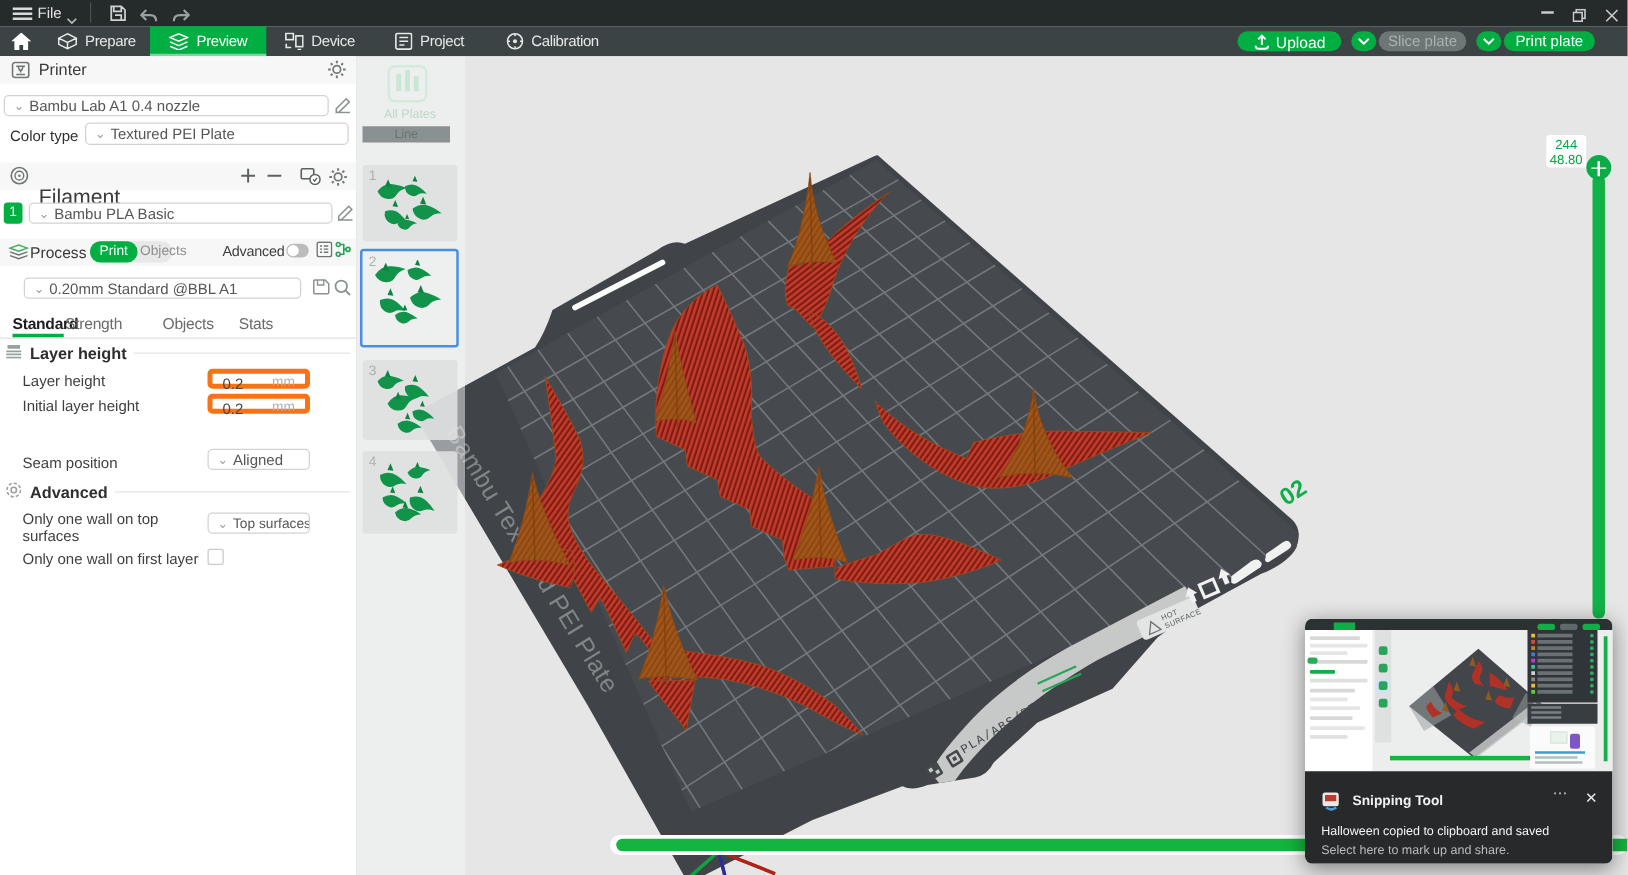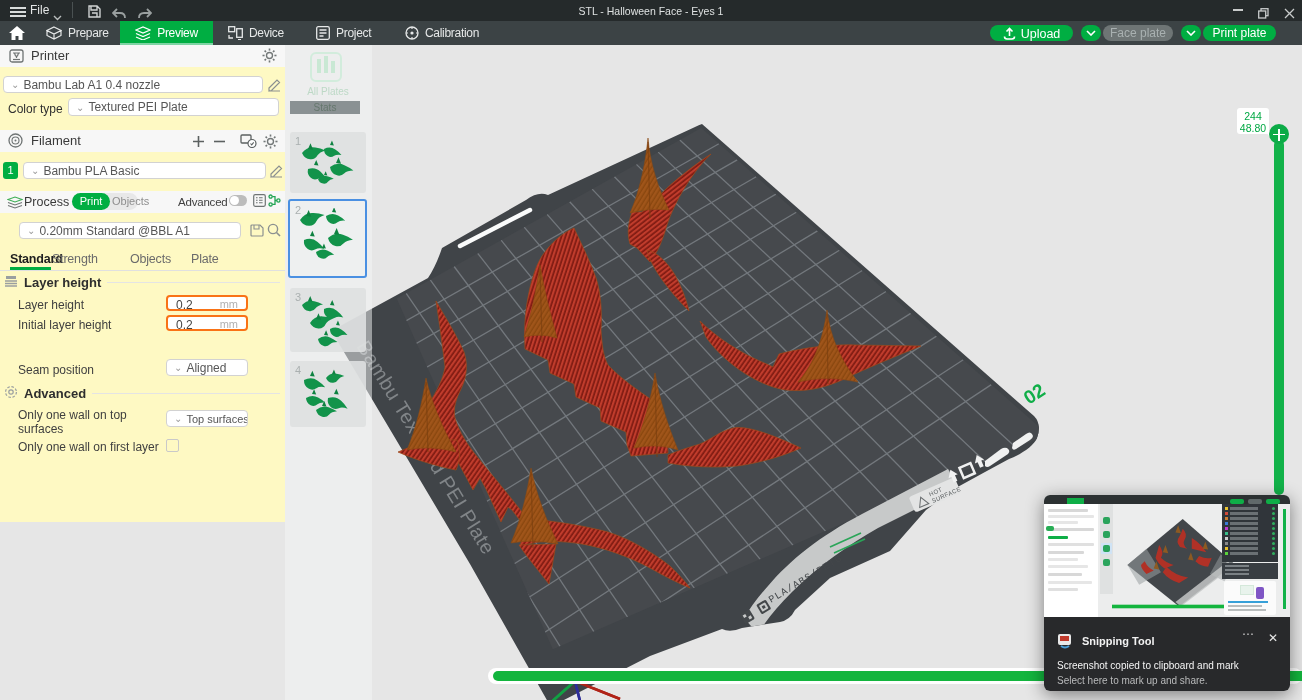--- a/index.html
+++ b/index.html
@@ -2,25 +2,25 @@
 <html><head><meta charset="utf-8"><style>
 *{margin:0;padding:0;box-sizing:border-box}
 html,body{width:1302px;height:700px;overflow:hidden;font-family:"Liberation Sans",sans-serif;background:#e6e6e6}
 .abs{position:absolute}
 #titlebar{position:absolute;left:0;top:0;width:1302px;height:21px;background:#252a2b;color:#dadddd}
 #titlebar .t{position:absolute;left:0;right:0;top:5px;text-align:center;font-size:10.5px;color:#dfe2e2}
 #tabbar{position:absolute;left:0;top:21px;width:1302px;height:24px;background:#3c4345}
 .tab{position:absolute;top:0;height:24px;display:flex;align-items:center;color:#e6e8e8;font-size:12px;letter-spacing:-0.3px;gap:6px}
 .tab.active{background:#00ae42;color:#fff}
 .btn{position:absolute;border-radius:8px;height:16px;top:4px;font-size:12.5px;color:#fff;text-align:center;line-height:16px}
-#sidebar{position:absolute;left:0;top:45px;width:286px;height:477px;background:#fef9c3;border-right:1px solid #d0d0d0}
+#sidebar{position:absolute;left:0;top:45px;width:286px;height:655px;background:#ffffff;border-right:1px solid #d0d0d0}
 .combo{position:absolute;border:1px solid #d2d2d2;border-radius:4px;background:#fff;font-size:12px;color:#565656;display:flex;align-items:center;white-space:nowrap;overflow:hidden}
 .combo .chev{margin:0 4px 0 7px;color:#9a9a9a;font-size:10px}
 .lbl{position:absolute;font-size:12px;color:#3f3f3f}
-.num{position:absolute;border:2px solid #f97316;border-radius:4px;background:#fff;font-size:12px;color:#444}
+.num{position:absolute;border:4px solid #f97316;border-radius:4px;background:#fff;font-size:12px;color:#444}
 .num .mm{position:absolute;right:8px;top:3px;color:#b0b0b0;font-size:11px}
 .ghead{position:absolute;display:flex;align-items:center;gap:6px;font-size:13px;font-weight:bold;color:#2e2e2e}
 .ghead:after{content:"";flex:1;height:1px;background:#e4e4e4}
 #thumbs{position:absolute;left:0;top:0;width:84px;height:400px}
 #viewport{position:absolute;left:285px;top:45px;width:1017px;height:655px;background:#e6e6e6;overflow:hidden}
 #colorscheme{position:absolute;left:701px;top:0;width:232px;height:22px;background:#38403f;display:flex;align-items:center;color:#fff}
 #snip{position:absolute;left:759px;top:450px;width:246px;height:196px;border-radius:6px;overflow:hidden;box-shadow:0 4px 18px rgba(0,0,0,0.45);background:#fff}
 #snipbar{position:absolute;left:0;top:122px;width:246px;height:74px;background:#28292b;color:#fff}
 </style></head><body>
 <div id="titlebar">
@@ -38,21 +38,20 @@
 <span class="abs" style="left:72px;top:2px;width:1px;height:16px;background:#4a5152"></span>
 <span class="abs" style="left:88px;top:4px"><svg width="13" height="13" viewBox="0 0 13 13">
         <path d="M1,1 h8 l3,3 v8 h-11 Z M3,1 v4 h6 v-4 M4,8 h5 v4 h-5" fill="none" stroke="#cfd2d2" stroke-width="1.4"></path>
       </svg></span>
 <span class="abs" style="left:112px;top:5px"><svg width="14" height="11" viewBox="0 0 14 11">
         <path d="M5,1 L1,5 L5,9 M1,5 h7 q5,0 5,5" fill="none" stroke="#9aa0a0" stroke-width="1.8"></path>
       </svg></span>
 <span class="abs" style="left:138px;top:5px"><svg width="14" height="11" viewBox="0 0 14 11">
         <path d="M9,1 L13,5 L9,9 M13,5 h-7 q-5,0 -5,5" fill="none" stroke="#9aa0a0" stroke-width="1.8"></path>
       </svg></span>
-<span class="t">STL - Halloween Face - Eyes 1</span>
 <span class="abs" style="left:1233px;top:9px;width:10px;height:1.5px;background:#c8cbcb"></span>
 <span class="abs" style="left:1258px;top:5px"><svg width="11" height="11" viewBox="0 0 11 11">
         <rect x="3" y="0.7" width="7" height="7" fill="none" stroke="#c8cbcb" stroke-width="1.3"></rect>
         <rect x="0.7" y="3" width="7" height="7" fill="#252a2b" stroke="#c8cbcb" stroke-width="1.3"></rect>
       </svg></span>
 <span class="abs" style="left:1284px;top:5px"><svg width="11" height="11" viewBox="0 0 11 11">
         <path d="M1,1 L10,10 M10,1 L1,10" stroke="#c8cbcb" stroke-width="1.3"></path>
       </svg></span>
 </div>
 <div id="tabbar">
@@ -99,21 +98,21 @@
 <div class="btn" style="left:990px;width:83px;background:#00ae42">
   <span style="position:relative;top:2px;margin-right:5px;display:inline-block"><svg width="13" height="13" viewBox="0 0 13 13">
           <path d="M6.5,9 V2 M3.5,4.5 L6.5,1.5 L9.5,4.5" fill="none" stroke="#fff" stroke-width="1.6"></path>
           <path d="M1.5,9.5 q0,2.5 2.5,2.5 h5 q2.5,0 2.5,-2.5" fill="none" stroke="#fff" stroke-width="1.6"></path>
         </svg></span>Upload</div>
 <div class="btn" style="left:1081px;width:20px;background:#00ae42;display:flex;align-items:center;justify-content:center">
       <svg width="10" height="6" viewBox="0 0 10 6">
         <path d="M1,1 L5,5 L9,1" fill="none" stroke="#fff" stroke-width="1.6"></path>
       </svg>
     </div>
-<div class="btn" style="left:1103px;width:70px;background:#6e7575;color:#a9b1b1;font-size:12px">Face plate</div>
+<div class="btn" style="left:1103px;width:70px;background:#6e7575;color:#a9b1b1;font-size:12px">Slice plate</div>
 <div class="btn" style="left:1181px;width:20px;background:#00ae42;display:flex;align-items:center;justify-content:center">
       <svg width="10" height="6" viewBox="0 0 10 6">
         <path d="M1,1 L5,5 L9,1" fill="none" stroke="#fff" stroke-width="1.6"></path>
       </svg>
     </div>
 <div class="btn" style="left:1203px;width:73px;background:#00ae42;font-size:12px">Print plate</div>
 </div>
 <div id="sidebar">
     <div style="position:absolute;left:0;top:0;width:285px;height:22px;background:#f7f7f7"></div>
     <span class="abs" style="left:9px;top:4px"><svg width="15" height="14" viewBox="0 0 15 14">
@@ -140,21 +139,21 @@
         <path d="M1,12 h11 M1,9 L9,1 L11.5,3.5 L3.5,11.5 L1,12 Z" fill="none" stroke="#8b9090" stroke-width="1.2"></path>
       </svg></span>
     <span class="lbl" style="left:8px;top:57px;color:#303030">Color type</span>
     <div class="combo" style="left:68px;top:53px;width:211px;height:18px"><span class="chev">⌄</span>Textured PEI Plate</div>
     <div style="position:absolute;left:0;top:85px;width:285px;height:22px;background:#f7f7f7"></div>
     <span class="abs" style="left:8px;top:88px"><svg width="15" height="15" viewBox="0 0 15 15">
         <circle cx="7.5" cy="7.5" r="6.5" fill="none" stroke="#6f7474" stroke-width="1.3"></circle>
         <circle cx="7.5" cy="7.5" r="3.5" fill="none" stroke="#6f7474" stroke-width="1.1"></circle>
         <circle cx="7.5" cy="7.5" r="1" fill="#6f7474"></circle>
       </svg></span>
-    <span class="abs" style="left:31px;top:88px;font-size:13px;color:#3a3a3a">Filament</span>
+    <span class="abs" style="left:31px;top:103px;font-size:17px;color:#3a3a3a">Filament</span>
     <span class="abs" style="left:192px;top:89px"><svg width="13" height="13" viewBox="0 0 13 13">
         <path d="M6.5,1 v11 M1,6.5 h11" stroke="#5c6161" stroke-width="1.6"></path>
       </svg></span>
     <span class="abs" style="left:213px;top:89px"><svg width="13" height="13" viewBox="0 0 13 13">
         <path d="M1,6.5 h11" stroke="#5c6161" stroke-width="1.6"></path>
       </svg></span>
     <span class="abs" style="left:240px;top:89px"><svg width="17" height="14" viewBox="0 0 17 14">
         <rect x="1" y="1" width="10" height="8" rx="1" fill="none" stroke="#5c6161" stroke-width="1.3"></rect>
         <circle cx="12" cy="9.5" r="4" fill="#fff" stroke="#5c6161" stroke-width="1.2"></circle>
         <path d="M10.5,9.5 l1.2,1.4 l2-2.6" fill="none" stroke="#5c6161" stroke-width="1.1"></path>
@@ -207,21 +206,21 @@
         <path d="M4,1 v4 h5 v-4" fill="none" stroke="#8b9090" stroke-width="1.1"></path>
       </svg></span>
     <span class="abs" style="left:267px;top:178px"><svg width="14" height="14" viewBox="0 0 14 14">
         <circle cx="6" cy="6" r="4.6" fill="none" stroke="#8b9090" stroke-width="1.4"></circle>
         <line x1="9.5" y1="9.5" x2="13" y2="13" stroke="#8b9090" stroke-width="1.6"></line>
       </svg></span>
     <span class="abs" style="left:10px;top:207px;font-size:12.5px;letter-spacing:-0.2px;font-weight:bold;color:#1e1e1e">Standard</span>
     <div style="position:absolute;left:10px;top:222px;width:41px;height:2.5px;background:#00ae42"></div>
     <span class="abs" style="left:52px;top:207px;font-size:12.5px;letter-spacing:-0.2px;color:#6b6b6b">Strength</span>
     <span class="abs" style="left:130px;top:207px;font-size:12.5px;letter-spacing:-0.2px;color:#6b6b6b">Objects</span>
-    <span class="abs" style="left:191px;top:207px;font-size:12.5px;letter-spacing:-0.2px;color:#6b6b6b">Plate</span>
+    <span class="abs" style="left:191px;top:207px;font-size:12.5px;letter-spacing:-0.2px;color:#6b6b6b">Stats</span>
     <div style="position:absolute;left:0;top:225px;width:285px;height:1px;background:#e0e0e0"></div>
     <div class="ghead" style="left:4px;top:230px;width:276px"><span style="width:14px"><svg width="14" height="12" viewBox="0 0 14 12">
           <path d="M2,1 h10 v3 h-10 Z" fill="#9a9fa0"></path>
           <path d="M1,6 h12 M1,8.5 h12 M1,11 h12" stroke="#9a9fa0" stroke-width="1.4"></path>
         </svg></span>Layer height</div>
     <span class="lbl" style="left:18px;top:253px">Layer height</span>
     <div class="num" style="left:166px;top:250px;width:82px;height:16px"><span style="margin-left:8px;font-size:12px;line-height:16px;display:inline-block">0.2</span><span class="mm" style="top:1px">mm</span></div>
     <span class="lbl" style="left:18px;top:273px">Initial layer height</span>
     <div class="num" style="left:166px;top:270px;width:82px;height:16px"><span style="margin-left:8px;font-size:12px;line-height:16px;display:inline-block">0.2</span><span class="mm" style="top:1px">mm</span></div>
     <span class="lbl" style="left:18px;top:318px">Seam position</span>
@@ -355,21 +354,21 @@
 </svg>
     <div style="position:absolute;left:0;top:0;width:87px;height:655px;background:rgba(244,245,245,0.5)"></div>
     <div id="thumbs">
       <div style="position:absolute;left:10px;top:4px;width:66px;height:49px;border-radius:3px">
 <div style="position:absolute;left:15px;top:3px;width:32px;height:30px;border:2px solid #d2ecdc;border-radius:6px"></div>
 <div style="position:absolute;left:22px;top:10px;width:4px;height:14px;background:#c9e8d4"></div>
 <div style="position:absolute;left:29px;top:7px;width:4px;height:17px;background:#c9e8d4"></div>
 <div style="position:absolute;left:36px;top:12px;width:4px;height:12px;background:#c9e8d4"></div>
 <div style="position:absolute;left:0;top:37px;width:66px;text-align:center;font-size:10px;color:#bdd9c6">All Plates</div>
 </div>
-<div style="position:absolute;left:5px;top:56px;width:70px;height:13px;background:#8a9193;color:#65776d;font-size:10px;line-height:13px;text-align:center">Stats</div>
+<div style="position:absolute;left:5px;top:56px;width:70px;height:13px;background:#8a9193;color:#65776d;font-size:10px;line-height:13px;text-align:center">Line</div>
       <div style="position:absolute;left:5px;top:87px;width:76px;height:61px;border-radius:3px;background:rgba(222,224,224,0.9)">
         <span style="position:absolute;left:5px;top:3px;font-size:11px;color:#aab0b0">1</span>
         <div style="position:absolute;left:4px;top:7px"><svg width="64" height="56" viewBox="0 0 64 56">
             <g transform="translate(8,14) scale(0.9) rotate(-15)" fill="#12934a">
               <path d="M0,0 q8,-6 16,-2 q5,2 10,6 q-7,0 -10,3 q-4,4 -9,2 q-6,-2 -7,-9 Z"></path>
             </g>
             <g transform="translate(14,10) scale(0.63)" fill="#0e8241">
               <path d="M0,0 l4,-9 l4,10 Z"></path>
             </g>
             <g transform="translate(30,10) scale(0.7) rotate(10)" fill="#12934a">
@@ -617,16 +616,16 @@
       <div id="snipbar">
 <div style="position:absolute;left:13px;top:16px;width:16px;height:16px">
 <svg width="16" height="16" viewBox="0 0 16 16">
             <rect x="1" y="1" width="13" height="11" rx="2" fill="#e8e8e8"></rect>
             <rect x="3" y="3" width="9" height="5" fill="#c0392b"></rect>
             <path d="M4,13 q4,3 8,0" stroke="#4a9fd8" stroke-width="2" fill="none"></path>
           </svg></div>
 <span style="position:absolute;left:38px;top:18px;font-size:11px;font-weight:bold;color:#f2f2f2">Snipping Tool</span>
 <span style="position:absolute;left:198px;top:10px;font-size:12px;color:#cfcfcf;letter-spacing:1px">⋯</span>
 <span style="position:absolute;left:224px;top:14px;font-size:12px;color:#e8e8e8">✕</span>
-<span style="position:absolute;left:13px;top:43px;font-size:10px;color:#f5f5f5">Screenshot copied to clipboard and mark</span>
+<span style="position:absolute;left:13px;top:43px;font-size:10px;color:#f5f5f5">Halloween copied to clipboard and saved</span>
 <span style="position:absolute;left:13px;top:58px;font-size:10px;color:#b9babb">Select here to mark up and share.</span>
 </div>
     </div>
   </div>
 </body></html>

